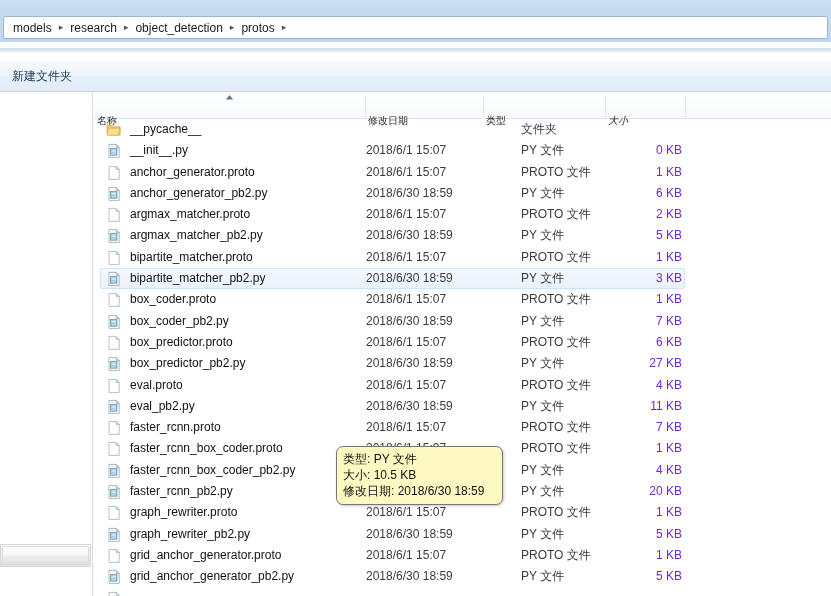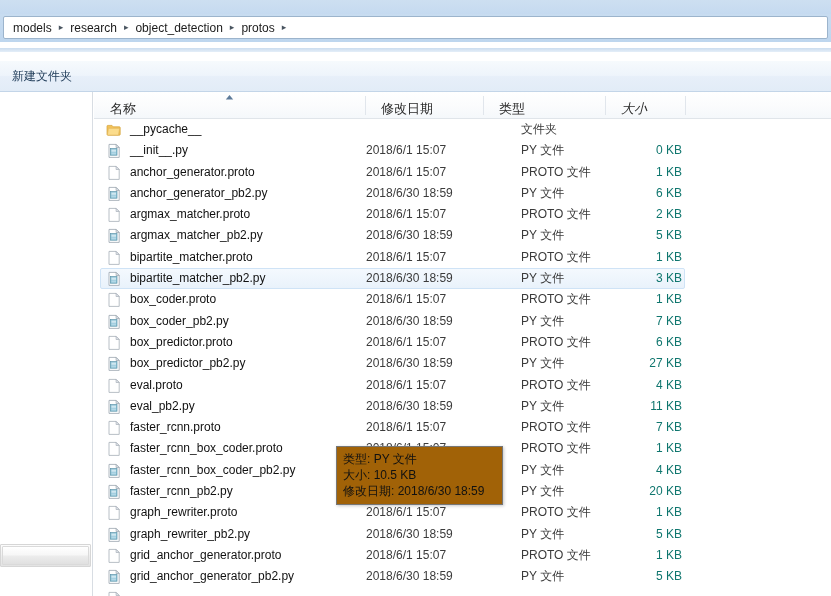--- a/index.html
+++ b/index.html
@@ -146,26 +146,26 @@
   .colheader {
     position: absolute;
     left: 0; top: 0;
     width: 737px; height: 27px;
     background: linear-gradient(to bottom, #ffffff 0%, #fbfcfd 50%, #f5f8fb 100%);
     border-bottom: 1px solid #e0e5ea;
     box-sizing: border-box;
   }
   .colcell {
     position: absolute;
-    top: 4px;
+    top: 16px;
     height: 26px;
     line-height: 26px;
-    font-size: 13px;
+    font-size: 10px;
     color: #2a2a2a;
-    padding-left: 16px;
+    padding-left: 3px;
     box-sizing: border-box;
     white-space: nowrap;
   }
   .colsep {
     position: absolute;
     top: 4px;
     width: 1px;
     height: 19px;
     background: #e1e6ec;
   }
@@ -219,40 +219,40 @@
   }
   .cell-type {
     left: 391px;
     width: 118px;
     color: #3b3b3b;
     margin-left: 36px;
   }
   .cell-size {
     left: 495px;
     width: 93px;
-    color: #0f766e;
+    color: #6d28d9;
     text-align: right;
   }
 
   
   .ficon {
     position: absolute;
     left: 12px; top: 3px;
     width: 16px; height: 16px;
   }
   .ficon svg { display: block; }
 
   
   .tooltip {
     position: absolute;
     left: 336px; top: 446px;
     width: 167px;
-    background: #a16207;
+    background: #fef9c3;
     border: 1px solid #767676;
-    border-radius: 0;
+    border-radius: 7px;
     padding: 4px 6px 5px 6px;
     box-sizing: border-box;
     box-shadow: 1px 1px 3px rgba(0,0,0,0.22);
     z-index: 40;
   }
   .tip-line {
     font-size: 12px;
     color: #111111;
     line-height: 16px;
     white-space: nowrap;

